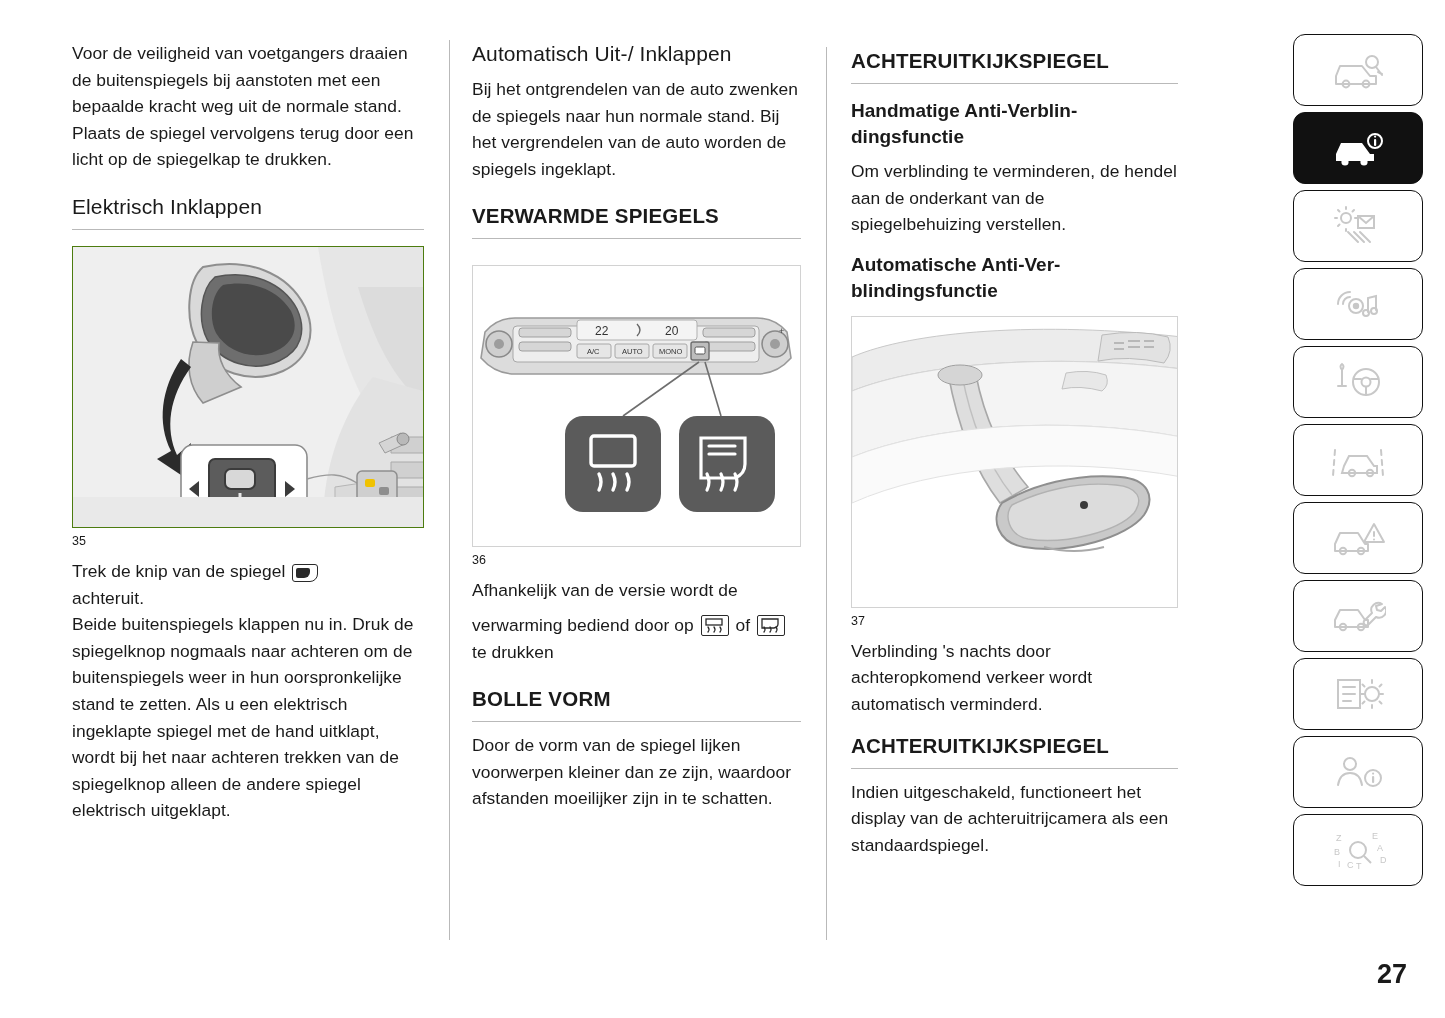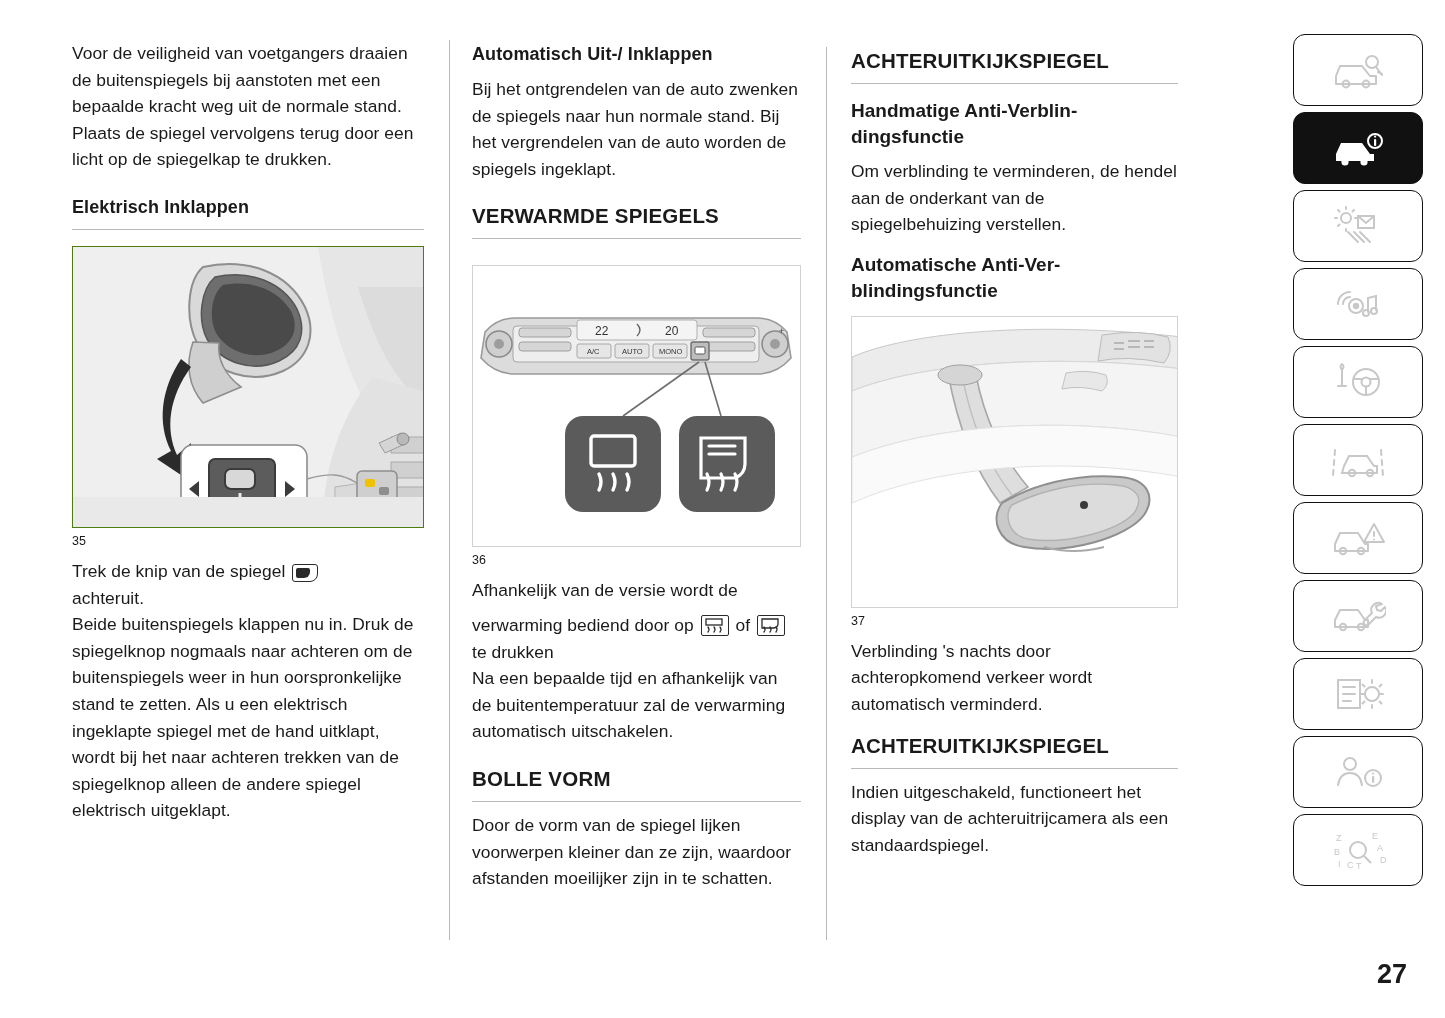--- a/index.html
+++ b/index.html
@@ -44,23 +44,23 @@
 
   p.body {
     font-size: 17.4px;
     line-height: 26.6px;
     margin: 0 0 0 0;
     letter-spacing: 0.05px;
   }
   p.body + p.body { margin-top: 0; }
 
   h2.head-bold {
-    font-size: 18px;
+    font-size: 21px;
     line-height: 28px;
-    font-weight: bold;
+    font-weight: normal;
     margin: 20px 0 8px 0;
     letter-spacing: 0.1px;
   }
   h2.head-caps {
     font-size: 20.5px;
     line-height: 28px;
     font-weight: bold;
     margin: 20px 0 8px 0;
     letter-spacing: 0.2px;
   }
@@ -294,21 +294,20 @@
         <span class="inline-ico">
           <svg width="24" height="17" viewBox="0 0 24 17" style="position:absolute;left:0;top:0">
             <g stroke="#2a2a2a" stroke-width="1.3" fill="none" stroke-linecap="round">
               <path d="M4 3 h16 v5 q0 3 -4 4 h-12 z"></path>
               <path d="M6 11 q2 2.5 0 5 M12 11 q2 2.5 0 5 M18 11 q2 2.5 0 5"></path>
             </g>
           </svg>
         </span>
       </p>
       <p class="body">te drukken</p>
-      <p class="body">Na een bepaalde tijd en afhankelijk van de buitentemperatuur zal de verwarming automatisch uitschakelen.</p>
 
       <h2 class="head-caps">BOLLE VORM</h2>
       <div class="rule-under-head"></div>
       <p class="body" style="margin-top:10px">Door de vorm van de spiegel lijken voorwerpen kleiner dan ze zijn, waardoor afstanden moeilijker zijn in te schatten.</p>
     </div>
 
     <div class="col c3">
 
       <h2 class="head-caps" style="margin-top:0">ACHTERUITKIJKSPIEGEL</h2>
       <div class="rule-under-head"></div>

